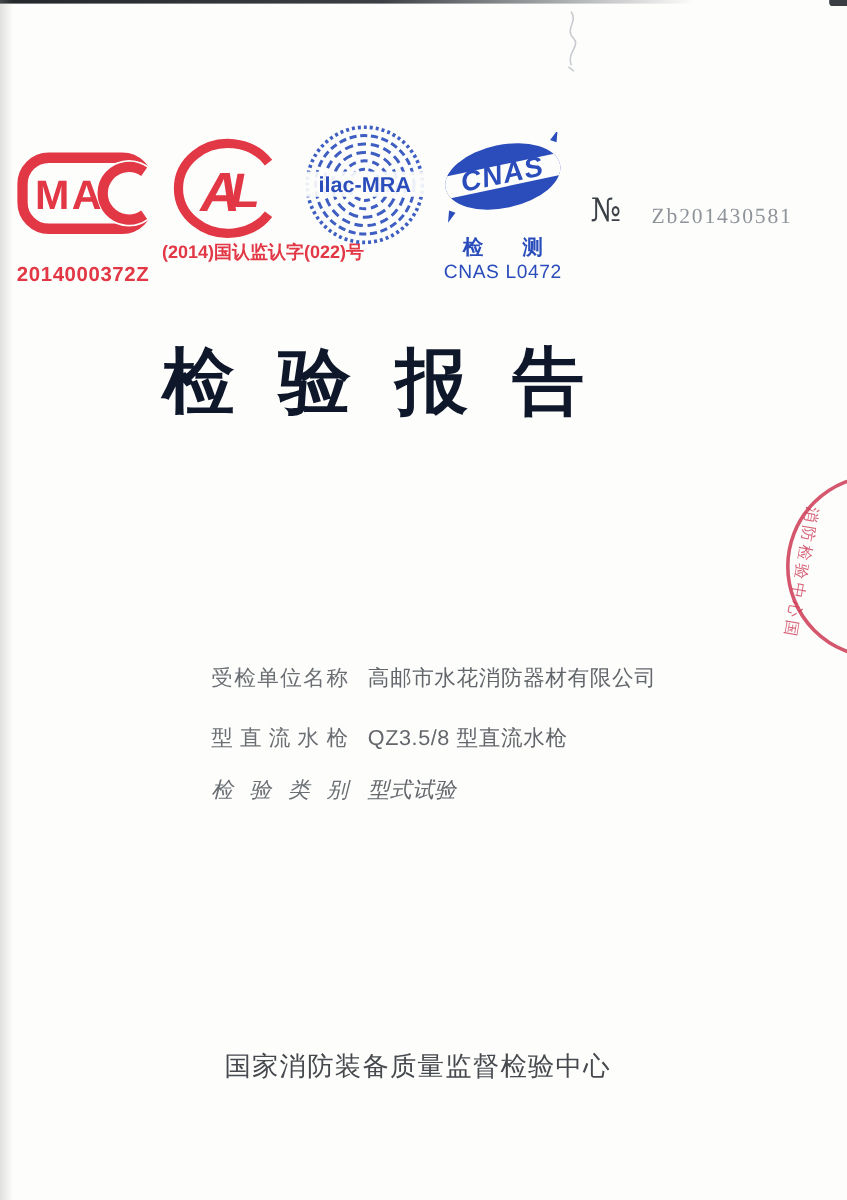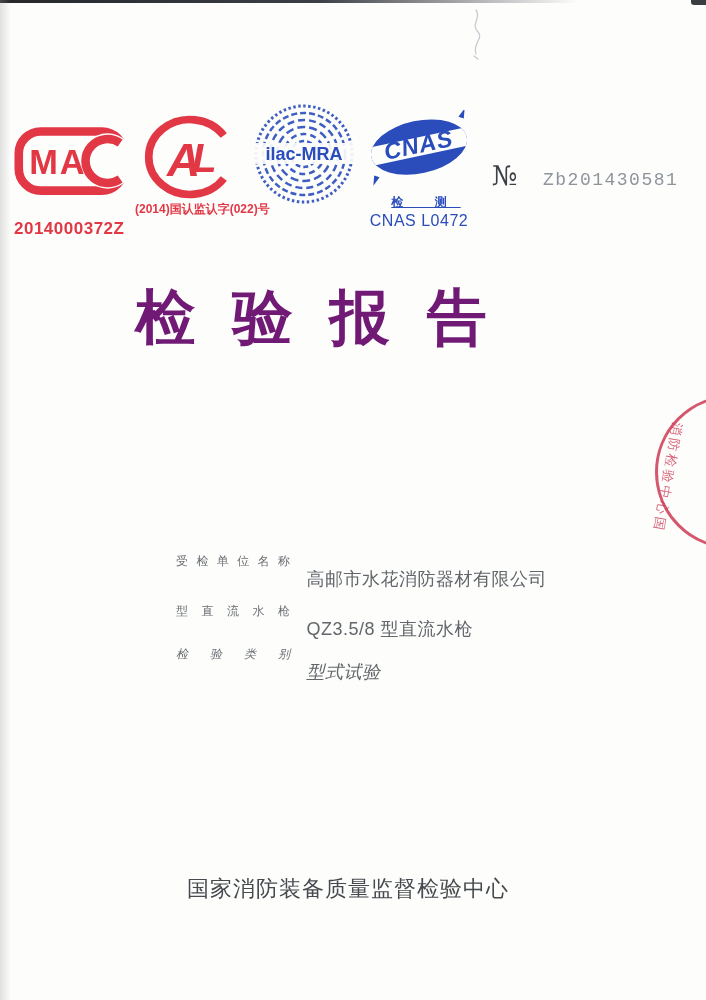--- a/index.html
+++ b/index.html
@@ -30,46 +30,46 @@
   .pencil-mark{position:absolute;left:462px;top:6px;opacity:.75;}
   
   .cma-logo{position:absolute;left:14px;top:124px;}
   .cma-number{
     position:absolute;left:14px;top:199px;width:124px;
     color:var(--red);font-weight:bold;font-size:17px;letter-spacing:.5px;margin-top:20px;
   }
   .cal-logo{position:absolute;left:142px;top:112px;}
   .cal-caption{
     position:absolute;left:135px;top:201px;width:128px;
-    color:var(--red);font-weight:bold;font-size:12px;white-space:nowrap;
+    color:var(--red);font-weight:bold;font-size:15px;white-space:nowrap;
   }
   .ilac-logo{position:absolute;left:252px;top:102px;}
   .cnas-block{position:absolute;left:366px;top:110px;width:106px;text-align:center;}
   .cnas-caption-cn{
-    color:var(--blue);font-size:12px;font-weight:bold;
-    letter-spacing:14px;text-indent:14px;margin-top:2px;text-decoration:underline;
+    color:var(--blue);font-size:17px;font-weight:bold;
+    letter-spacing:14px;text-indent:14px;margin-top:2px;
   }
   .cnas-code{
     color:var(--blue);font-size:16px;font-weight:normal;letter-spacing:.5px;margin-top:1px;
   }
   .report-no-symbol{
     position:absolute;left:492px;top:160px;
     font-family:"DejaVu Serif", serif;font-size:27px;color:#3c4147;
   }
   .report-no{
     position:absolute;left:543px;top:170px;
-    font-family:Liberation Mono, monospace;
+    font-family:Liberation Serif, serif;
     font-size:18px;letter-spacing:1.5px;color:#8f949b;
   }
   
   .title{
     position:absolute;top:278px;left:0;width:622px;
     text-align:center;font-size:60px;font-weight:800;
     letter-spacing:.62em;text-indent:.62em;
-    color:#701a75;margin:0;
+    color:#0f172a;margin:0;
   }
   
   .seal{position:absolute;top:398px;right:0;width:54px;height:152px;overflow:hidden;}
   .seal-ring{
     position:absolute;left:3px;top:-3px;width:154px;height:154px;
     border:3.5px solid var(--seal-red);border-radius:50%;opacity:.85;box-sizing:border-box;
   }
   .seal-text{
     position:absolute;left:34px;top:26px;width:120px;
     transform:rotate(100deg);transform-origin:left top;
@@ -78,25 +78,25 @@
   }
   
   .fields{position:absolute;left:176px;top:0;}
   .field-row{position:absolute;left:0;white-space:nowrap;}
   .field-row.r0{top:553px;}
   .field-row.r1{top:603px;}
   .field-row.r2{top:646px;font-style:italic;}
   .field-label{
     display:inline-block;width:114px;
     text-align:justify;text-align-last:justify;
-    font-size:12px;color:#6b6f73;vertical-align:top;
+    font-size:18px;color:#6b6f73;vertical-align:top;
   }
   .field-value{
     display:inline-block;margin-left:12px;
-    font-size:18px;color:#63676b;letter-spacing:.5px;margin-top:14px;
+    font-size:18px;color:#63676b;letter-spacing:.5px;
   }
   
   .issuer{
     position:absolute;top:874px;left:0;width:696px;text-align:center;
     font-size:22px;letter-spacing:1px;color:#46494d;font-weight:500;
   }
   :root{
     --red:#e23745;
     --blue:#2a4dbb;
     --seal-red:#cc3a55;

